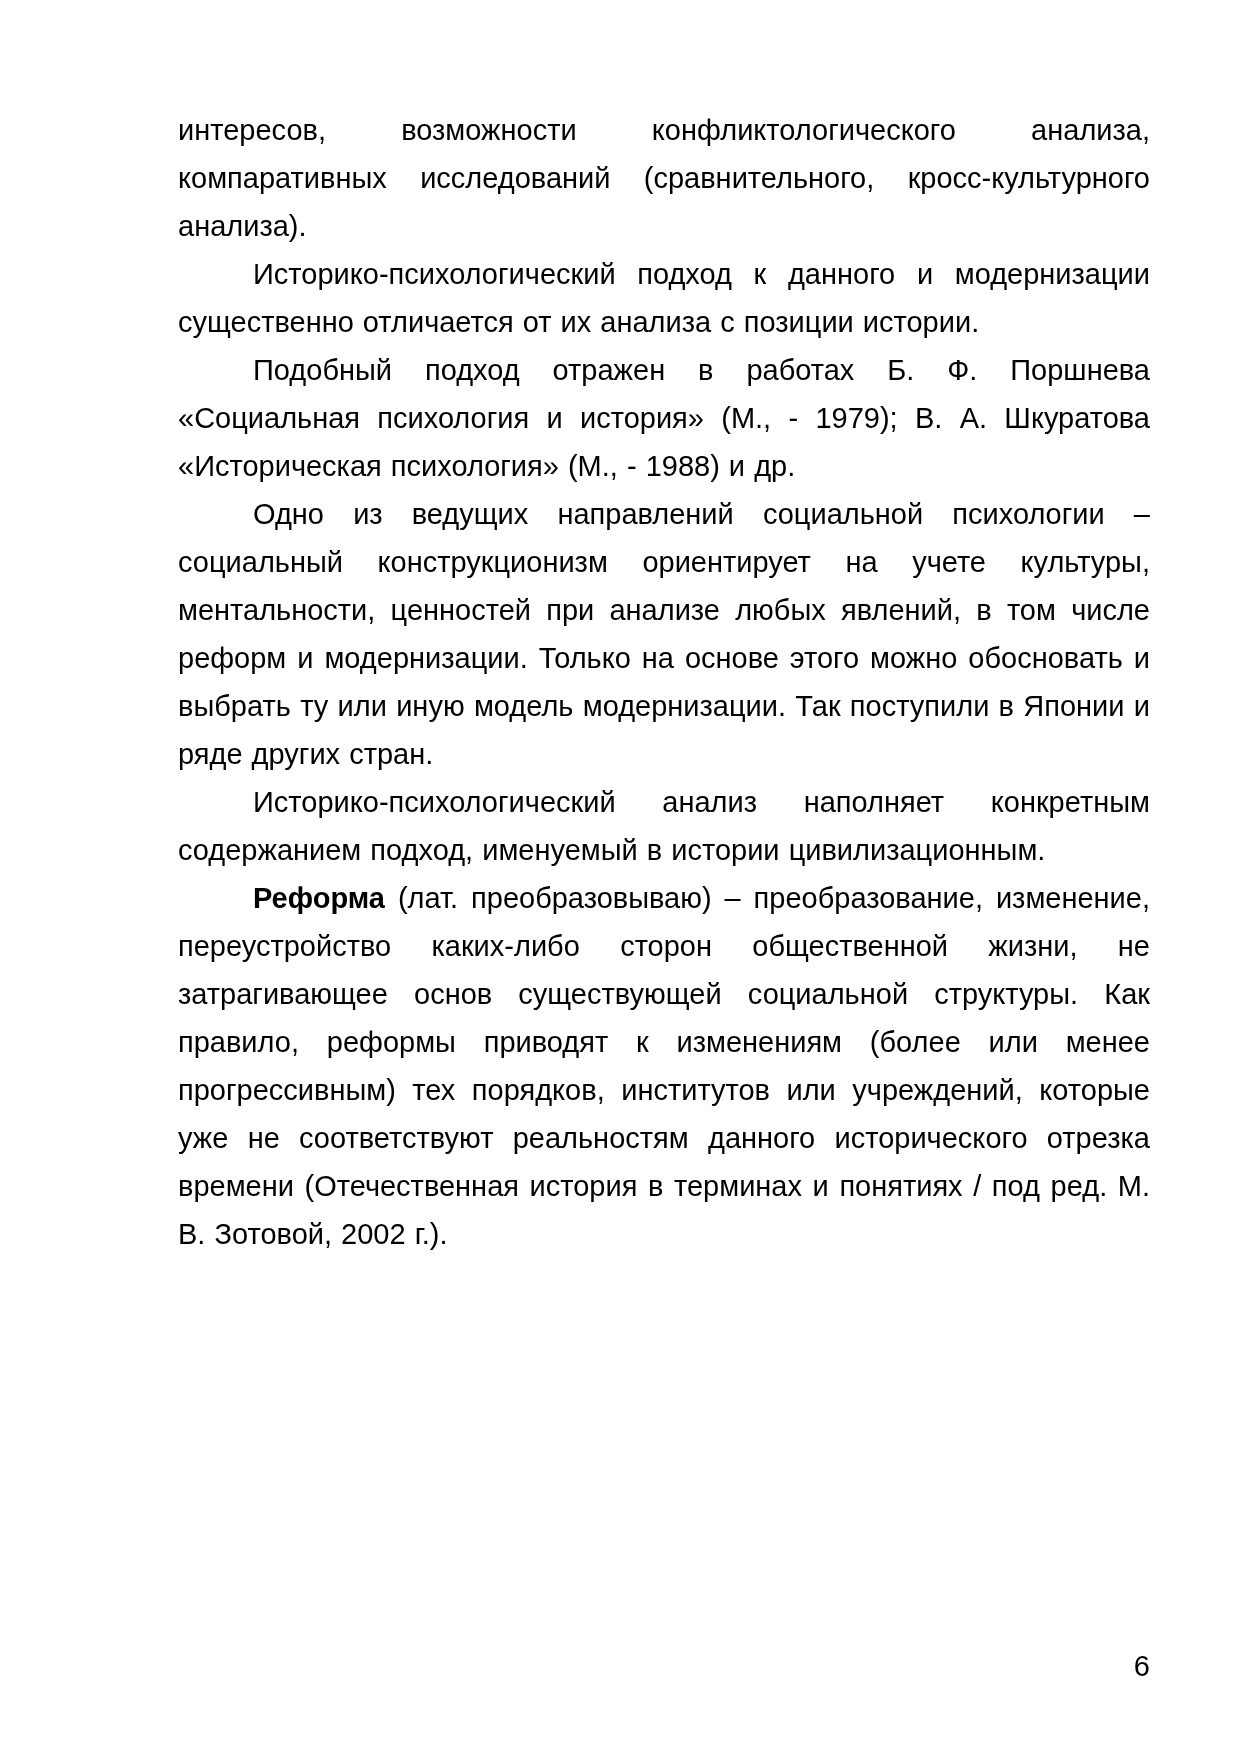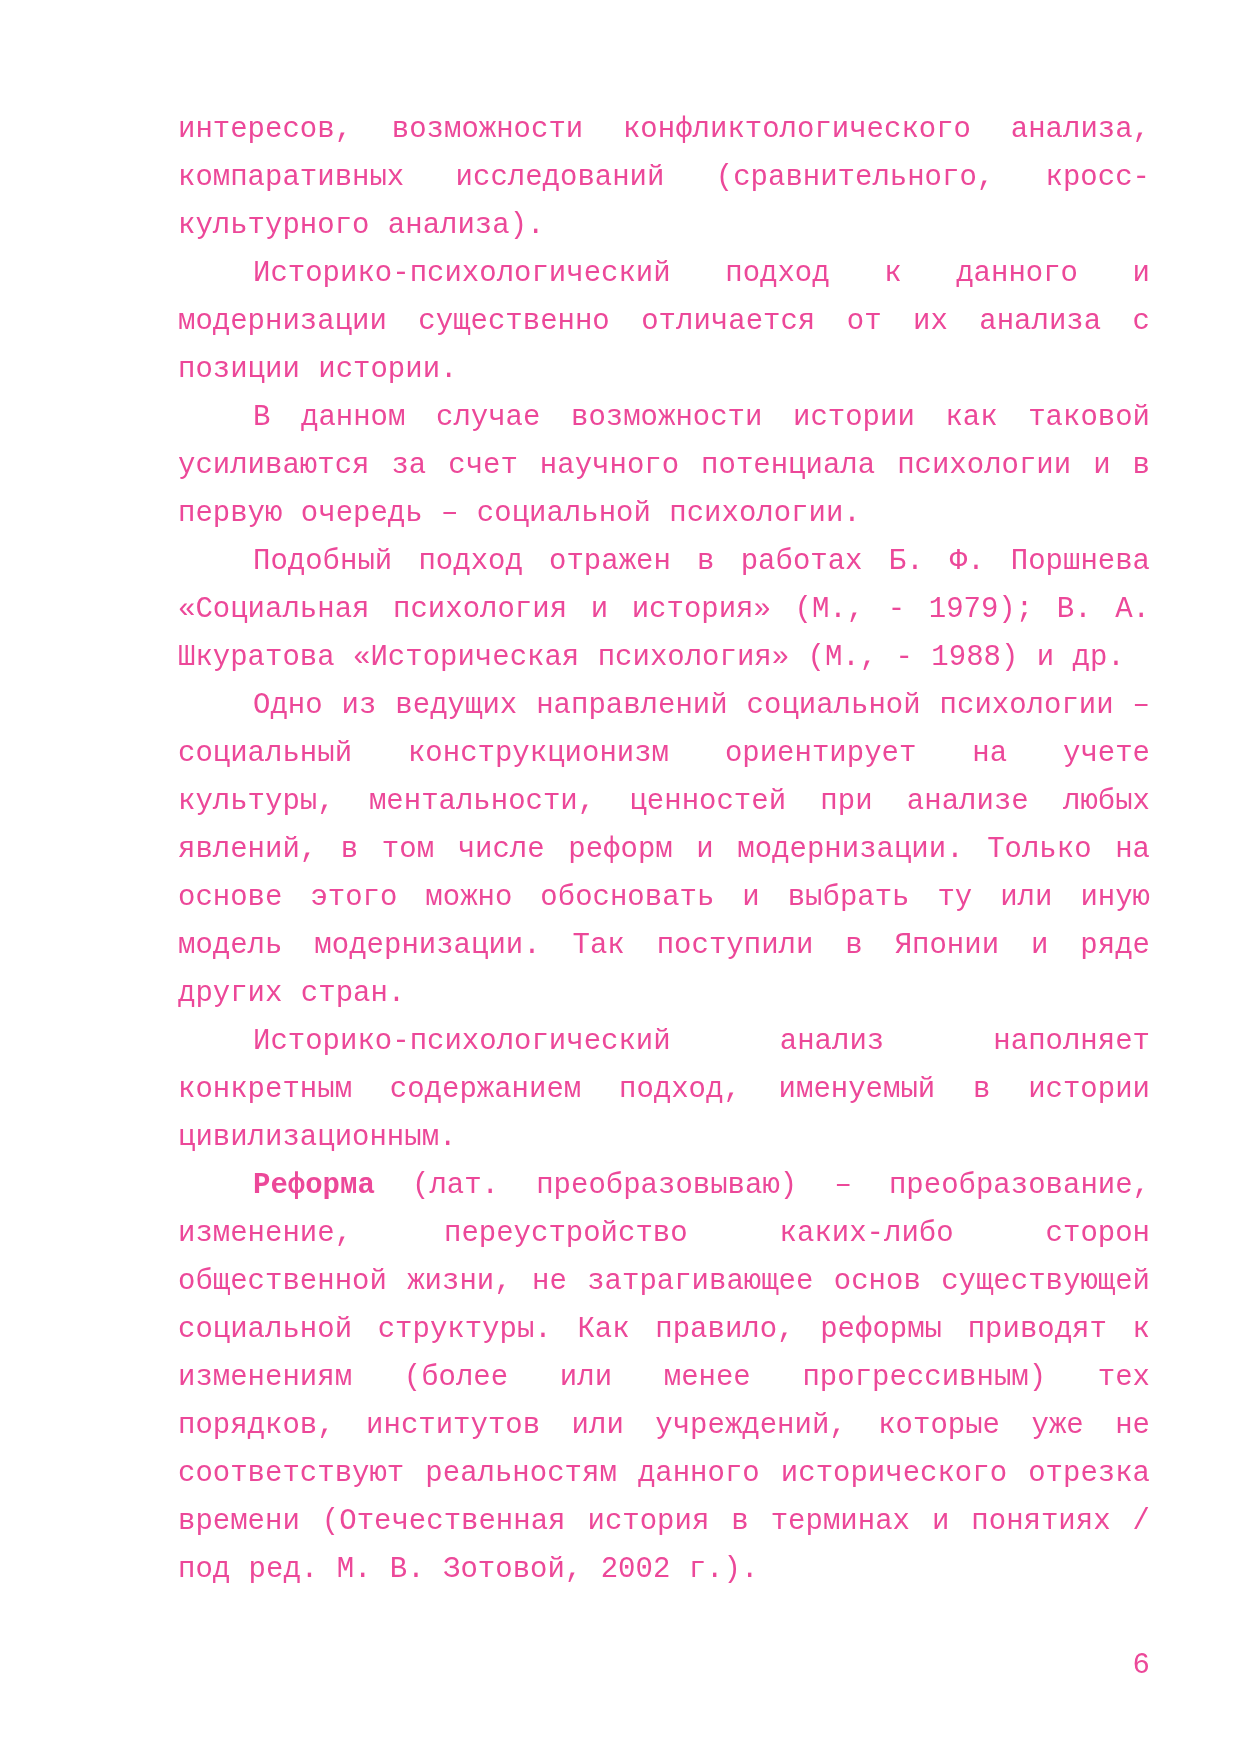--- a/index.html
+++ b/index.html
@@ -7,22 +7,22 @@
     margin: 0;
     padding: 0;
     background: #ffffff;
   }
   .page {
     position: relative;
     width: 1241px;
     height: 1755px;
     background: #ffffff;
     overflow: hidden;
-    font-family: Liberation Mono, monospace;
-    color: #ec4899;
+    font-family: Liberation Sans, sans-serif;
+    color: #000000;
   }
   .text-block {
     position: absolute;
     left: 178px;
     top: 106px;
     width: 972px;
   }
   .text-block p {
     margin: 0;
     padding: 0;
@@ -52,21 +52,20 @@
 
 <div class="page">
 
   <div class="text-block">
 
     <p class="no-indent">интересов, возможности конфликтологического анализа, компаративных исследований (сравнительного, кросс-культурного анализа).</p>
 
 
     <p class="indent">Историко-психологический подход к данного и модернизации существенно отличается от их анализа  с позиции истории.</p>
 
-    <p class="indent">В данном случае возможности истории как таковой усиливаются за счет  научного потенциала психологии и в первую очередь – социальной психологии.</p>
 
     <p class="indent">Подобный подход отражен в работах Б. Ф. Поршнева «Социальная психология и история» (М., - 1979); В. А. Шкуратова «Историческая психология» (М., - 1988) и др.</p>
 
     <p class="indent">Одно из ведущих направлений социальной психологии –  социальный конструкционизм ориентирует на учете культуры, ментальности, ценностей при анализе любых  явлений, в том числе реформ и модернизации. Только на основе этого можно обосновать и выбрать ту или иную модель модернизации. Так поступили в Японии и ряде других стран.</p>
 
     <p class="indent">Историко-психологический анализ наполняет конкретным содержанием подход, именуемый в истории цивилизационным.</p>
 
     <p class="indent">
       <b>Реформа</b><span> (лат. преобразовываю) – преобразование, изменение, переустройство каких-либо сторон общественной жизни, не затрагивающее основ существующей социальной структуры. Как правило, реформы приводят к изменениям (более или менее прогрессивным) тех порядков, институтов или учреждений, которые уже не соответствуют реальностям данного исторического отрезка времени (Отечественная история в терминах и понятиях / под ред. М. В. Зотовой, 2002 г.).</span>
     </p>

